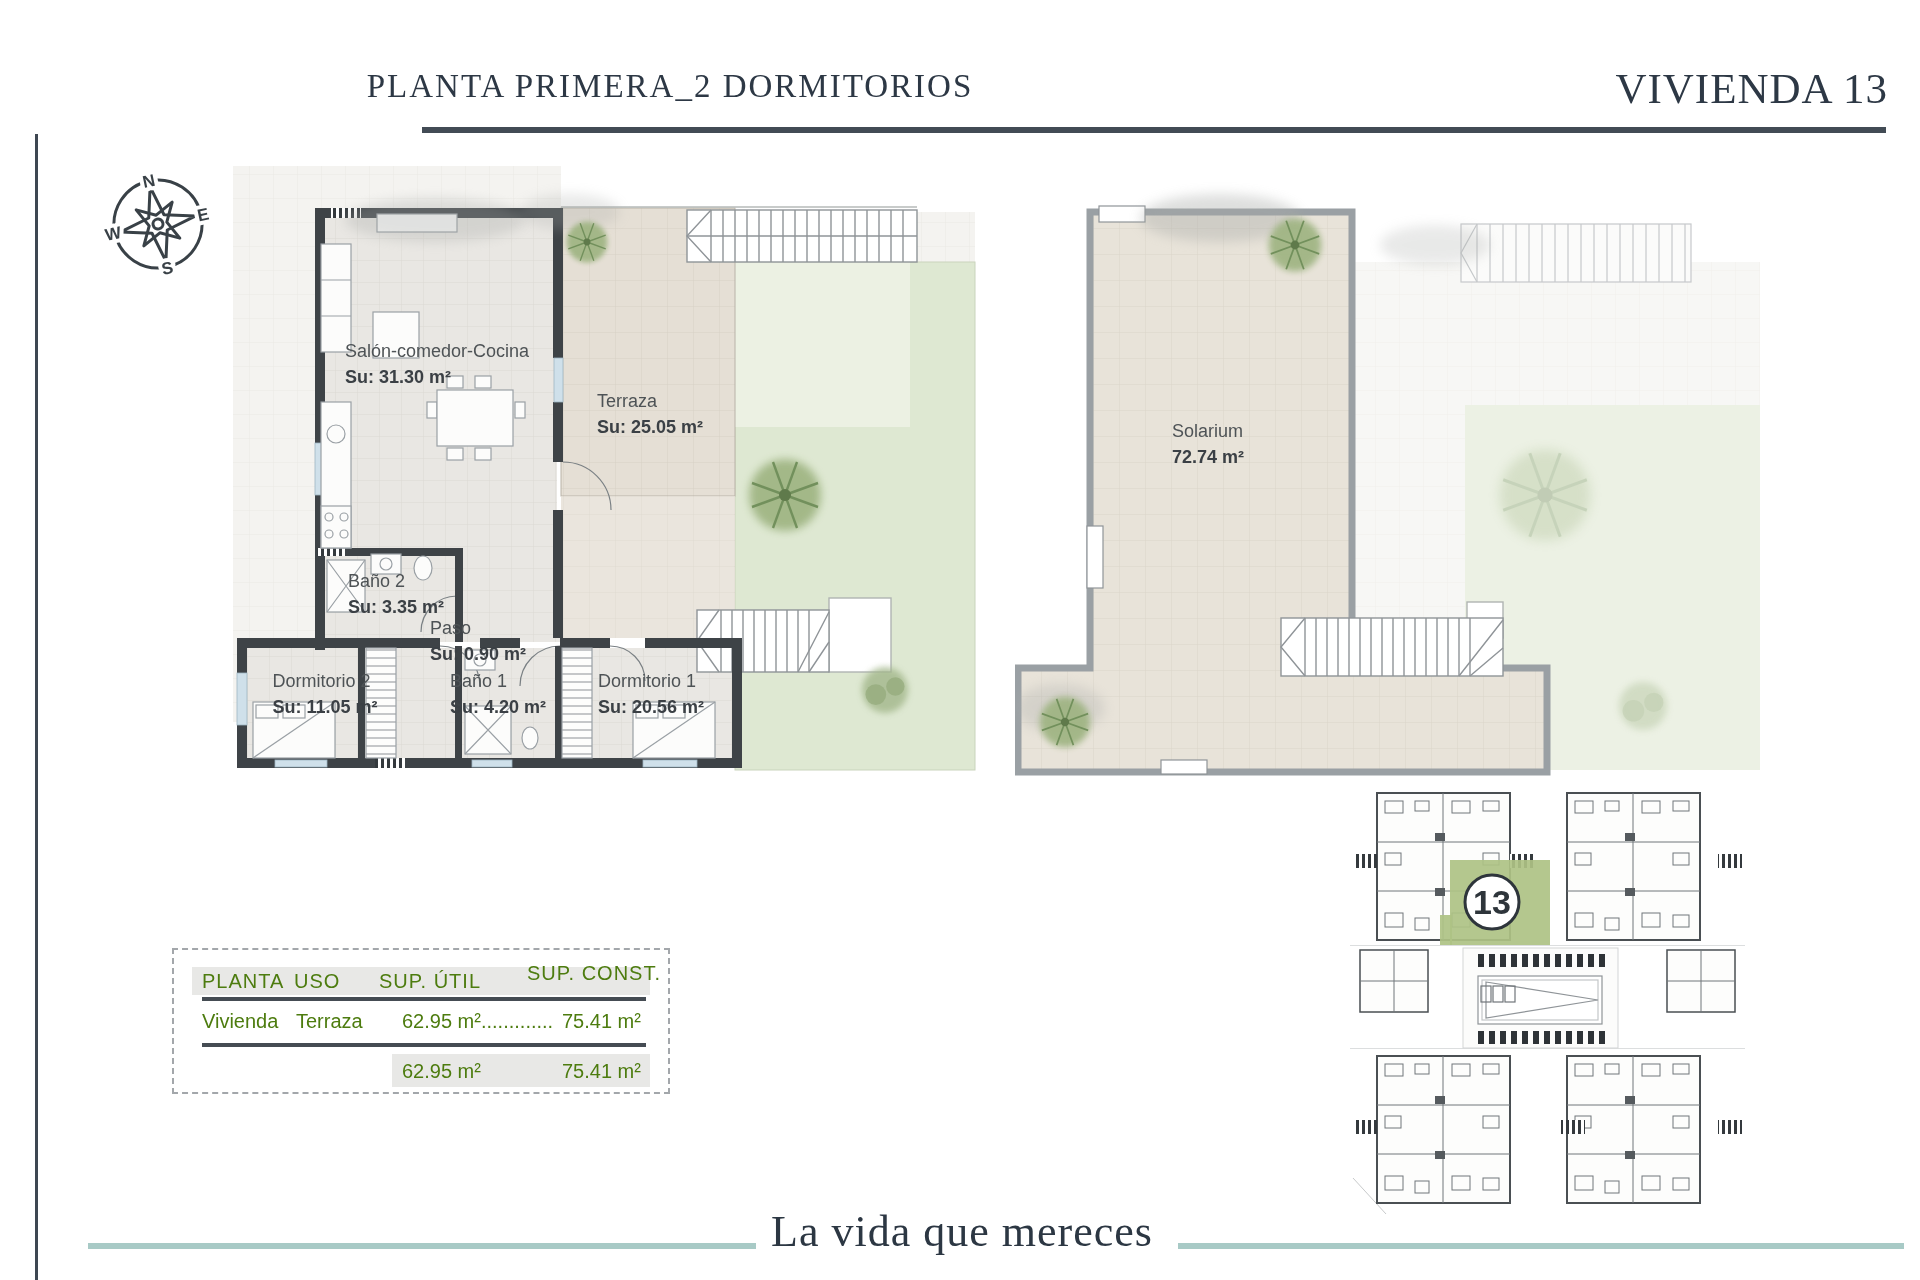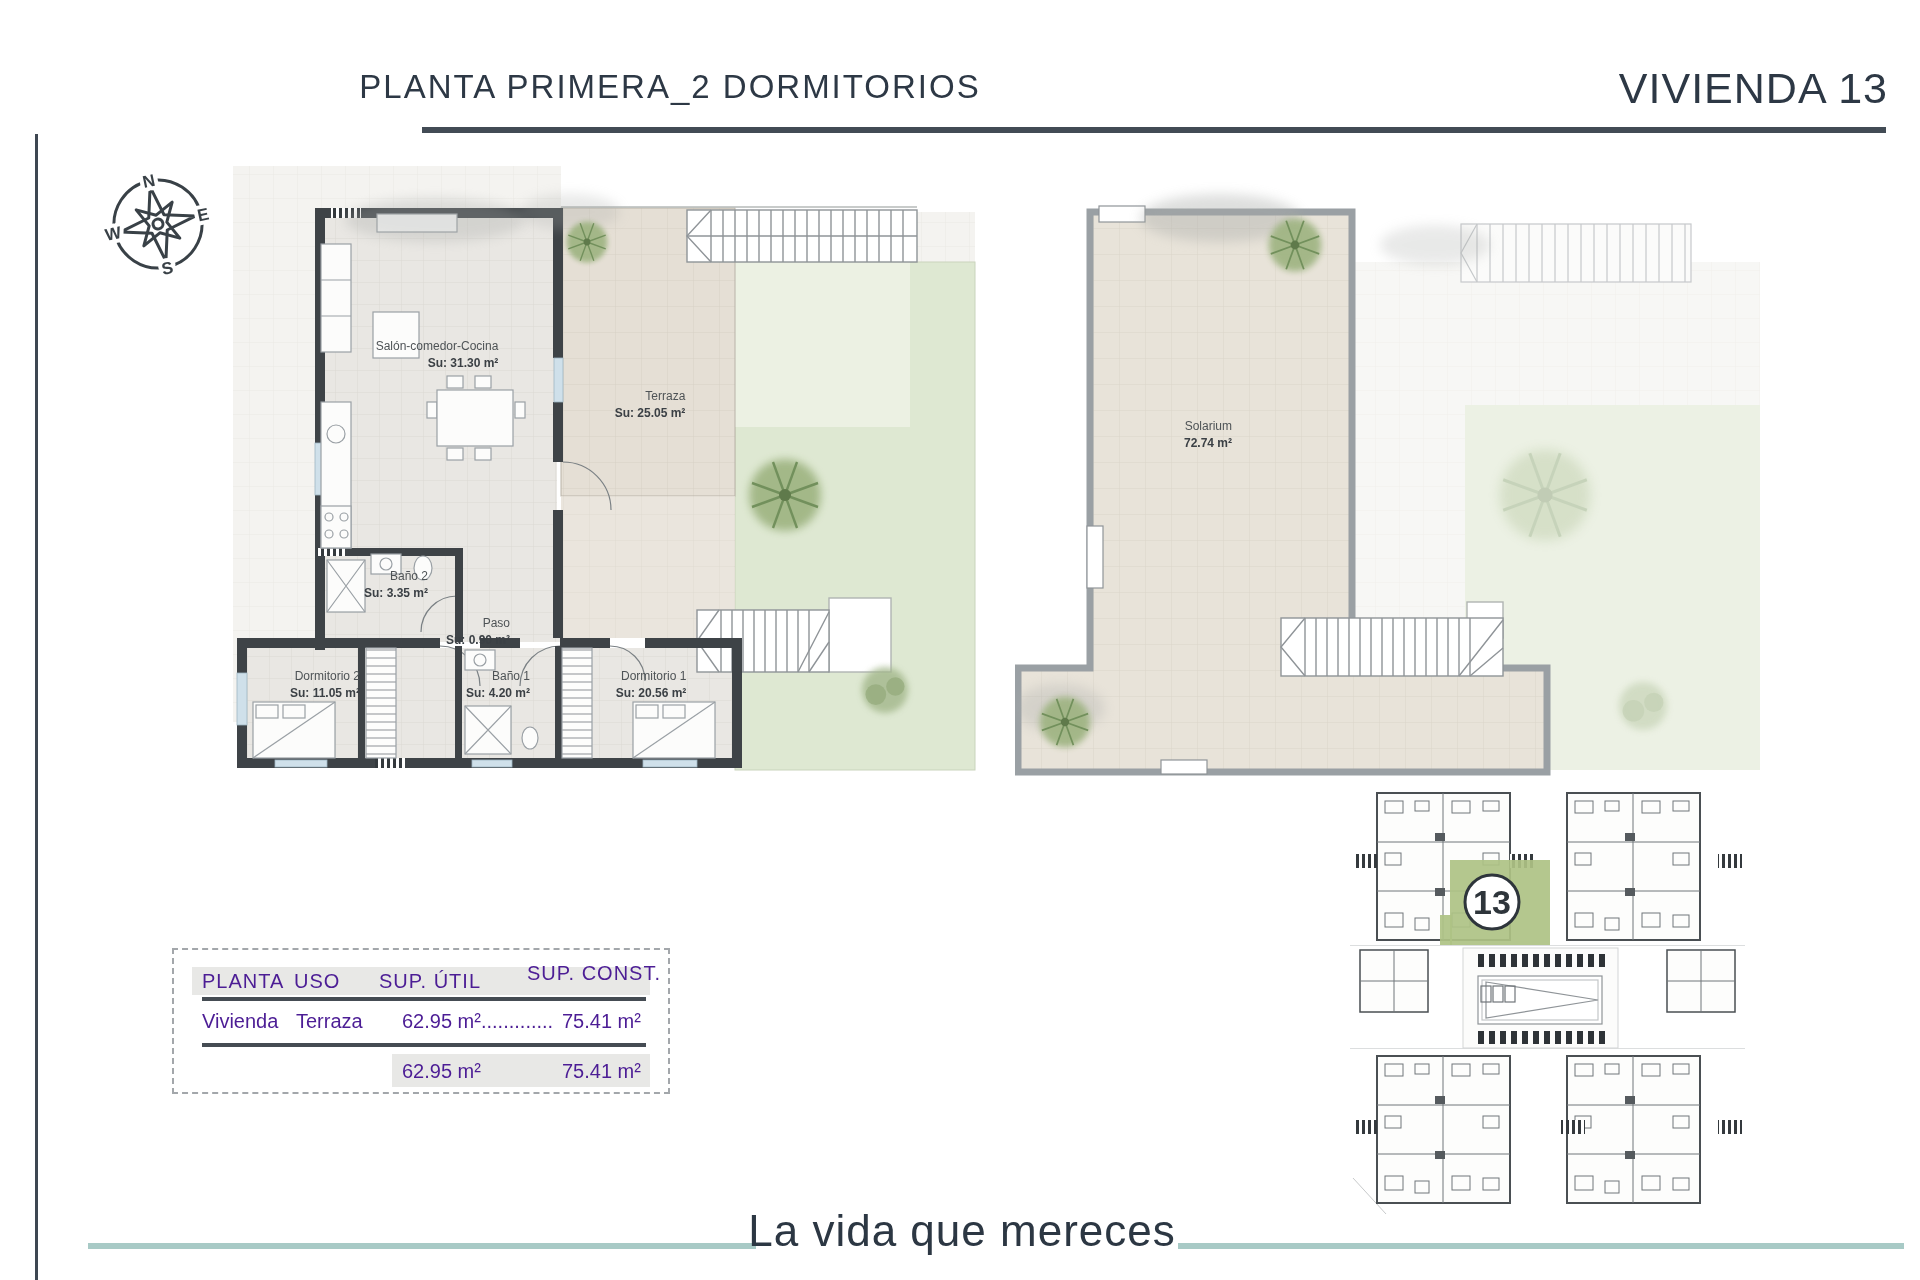--- a/index.html
+++ b/index.html
@@ -1,26 +1,26 @@
 <!DOCTYPE html>
 <html><head>
 <meta charset="utf-8">
 <style>
   *{margin:0;padding:0;box-sizing:border-box}
   html,body{width:1920px;height:1280px}
   body{background:#ffffff;font-family:"Liberation Sans",sans-serif;position:relative;overflow:hidden;color:#2d3845}
   .abs{position:absolute}
-  .serif{font-family:Liberation Sans, sans-serif}
+  .serif{font-family:Liberation Serif, serif}
   .page-title{top:68px;left:670px;transform:translateX(-50%);font-size:33px;letter-spacing:2px;color:#2d3845;white-space:nowrap}
   .unit-title{top:64px;left:1888px;transform:translateX(-100%);font-size:43px;letter-spacing:1px;color:#2d3845;white-space:nowrap}
   .header-rule{left:422px;top:127px;width:1464px;height:6px;background:#424b55}
   .edge-line{left:35px;top:134px;width:3px;height:1146px;background:#3e4752}
-  .plan-label{transform:translateX(-50%);text-align:right;font-size:12px;line-height:1.45;color:#4e5356;white-space:nowrap}
+  .plan-label{transform:translateX(-50%);text-align:left;font-size:18px;line-height:1.45;color:#4e5356;white-space:nowrap}
   .plan-label .ra{font-weight:bold;color:#3b4045}
-  .areas-table{left:172px;top:948px;width:498px;height:146px;border:2px dashed #a3a7ab;font-size:20px;color:#4c1d95}
+  .areas-table{left:172px;top:948px;width:498px;height:146px;border:2px dashed #a3a7ab;font-size:20px;color:#4d7c0f}
   .areas-table .hbg{position:absolute;left:18px;top:17px;width:458px;height:28px;background:#e8e8e6}
   .areas-table .tbg{position:absolute;left:218px;top:104px;width:258px;height:33px;background:#e8e8e6}
   .areas-table .tbar{position:absolute;left:28px;width:444px;height:4px;background:#fff;border:2px solid #454c53}
   .areas-table span{position:absolute;white-space:nowrap}
   .tagline{left:962px;top:1206px;transform:translateX(-50%);font-size:44px;letter-spacing:1px;color:#2c3743;white-space:nowrap}
   .teal{height:6px;background:#a8cac6;top:1243px}
 </style>
 </head>
 <body>
 

